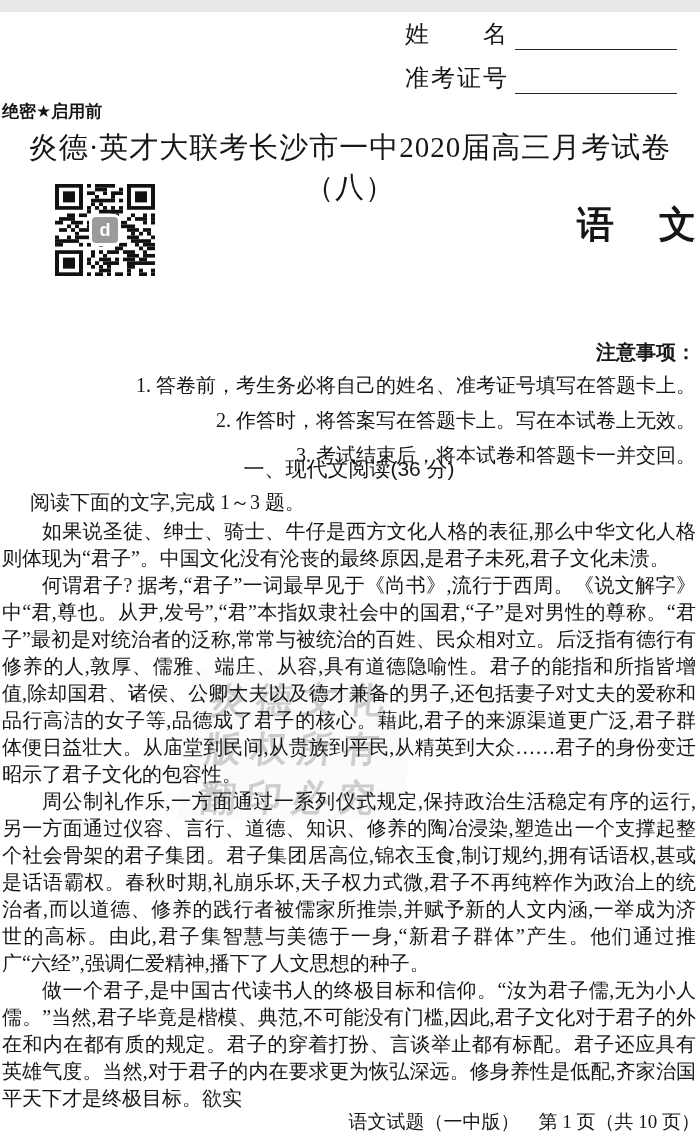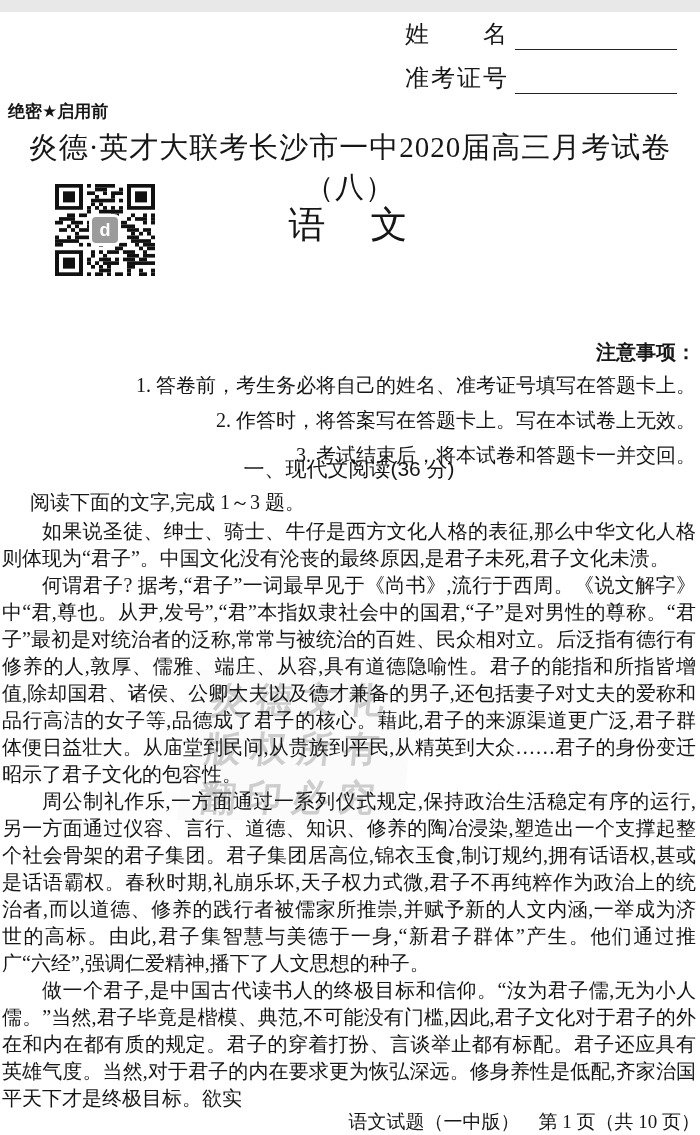--- a/index.html
+++ b/index.html
@@ -9,21 +9,21 @@
     font-family:"Liberation Serif","DejaVu Serif",serif;
   }
   
   .field-row{position:absolute;left:405px;display:flex;align-items:flex-end;}
   .field-row.name{top:6px;}
   .field-row.admission{top:50px;}
   .field-label{font-size:24px;letter-spacing:2px;white-space:pre;}
   .blank-line{display:inline-block;width:162px;height:30px;border-bottom:1.5px solid #222;margin-left:6px;}
   
   .classification{
-    position:absolute;top:88px;left:8px;
+    position:absolute;top:88px;left:2px;
     font-family:"Liberation Sans","DejaVu Sans",sans-serif;
     font-weight:bold;font-size:17px;
   }
   
   .exam-title{
     position:absolute;top:116px;left:0;width:100%;margin:0;
     text-align:center;font-size:29px;font-weight:400;letter-spacing:1px;
   }
   
   .qr{position:absolute;left:55px;top:172px;width:100px;height:92px;}
@@ -31,21 +31,21 @@
   .qr-logo{
     position:absolute;left:50%;top:50%;width:26px;height:26px;
     transform:translate(-50%,-50%);
     background:#9b9b9b;border:3px solid #fff;border-radius:7px;
     color:#fff;font-family:"Liberation Sans",sans-serif;font-weight:bold;
     font-size:18px;line-height:26px;text-align:center;
   }
   
   .subject-title{
     position:absolute;top:188px;left:0;width:100%;margin:0;
-    text-align:center;font-size:37px;font-weight:normal;letter-spacing:4px;white-space:pre;
+    text-align:right;font-size:37px;font-weight:bold;letter-spacing:4px;white-space:pre;
   }
   
   .notice{position:absolute;top:324px;left:2px;right:4px;text-align:right;}
   .notice-heading{
     font-family:"Liberation Sans","DejaVu Sans",sans-serif;
     font-weight:bold;font-size:20px;line-height:32px;
   }
   .notice-item{font-size:20px;line-height:35px;margin-left:30px;}
   
   .content{position:absolute;top:440px;left:2px;right:4px;z-index:1;}

